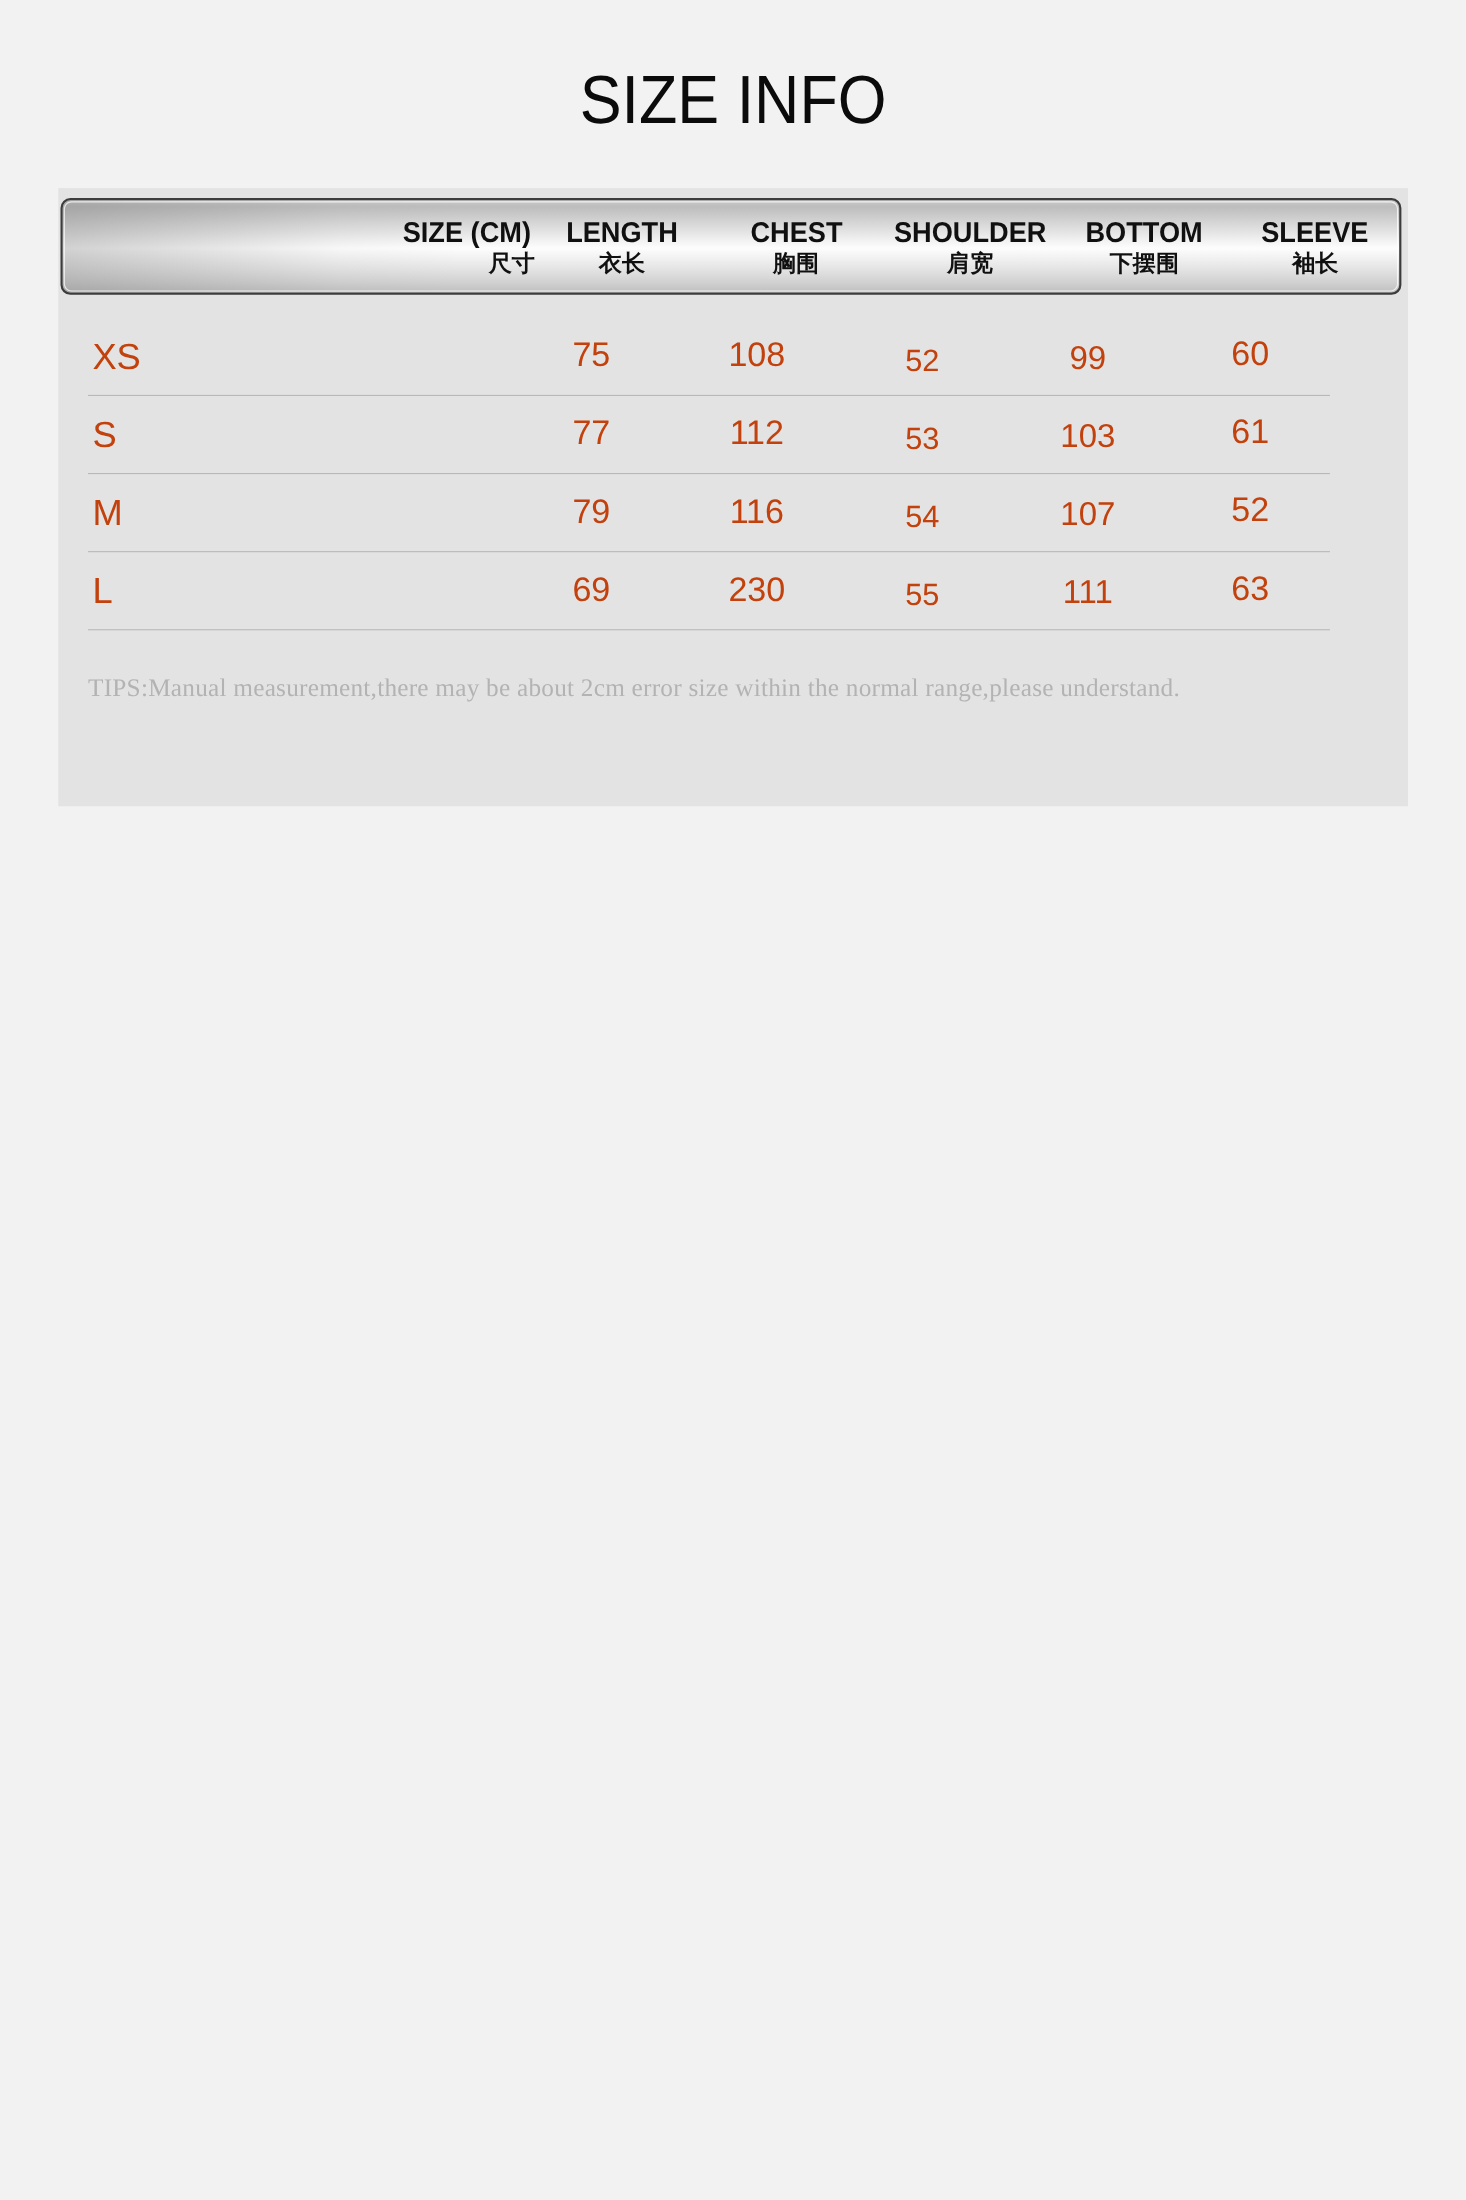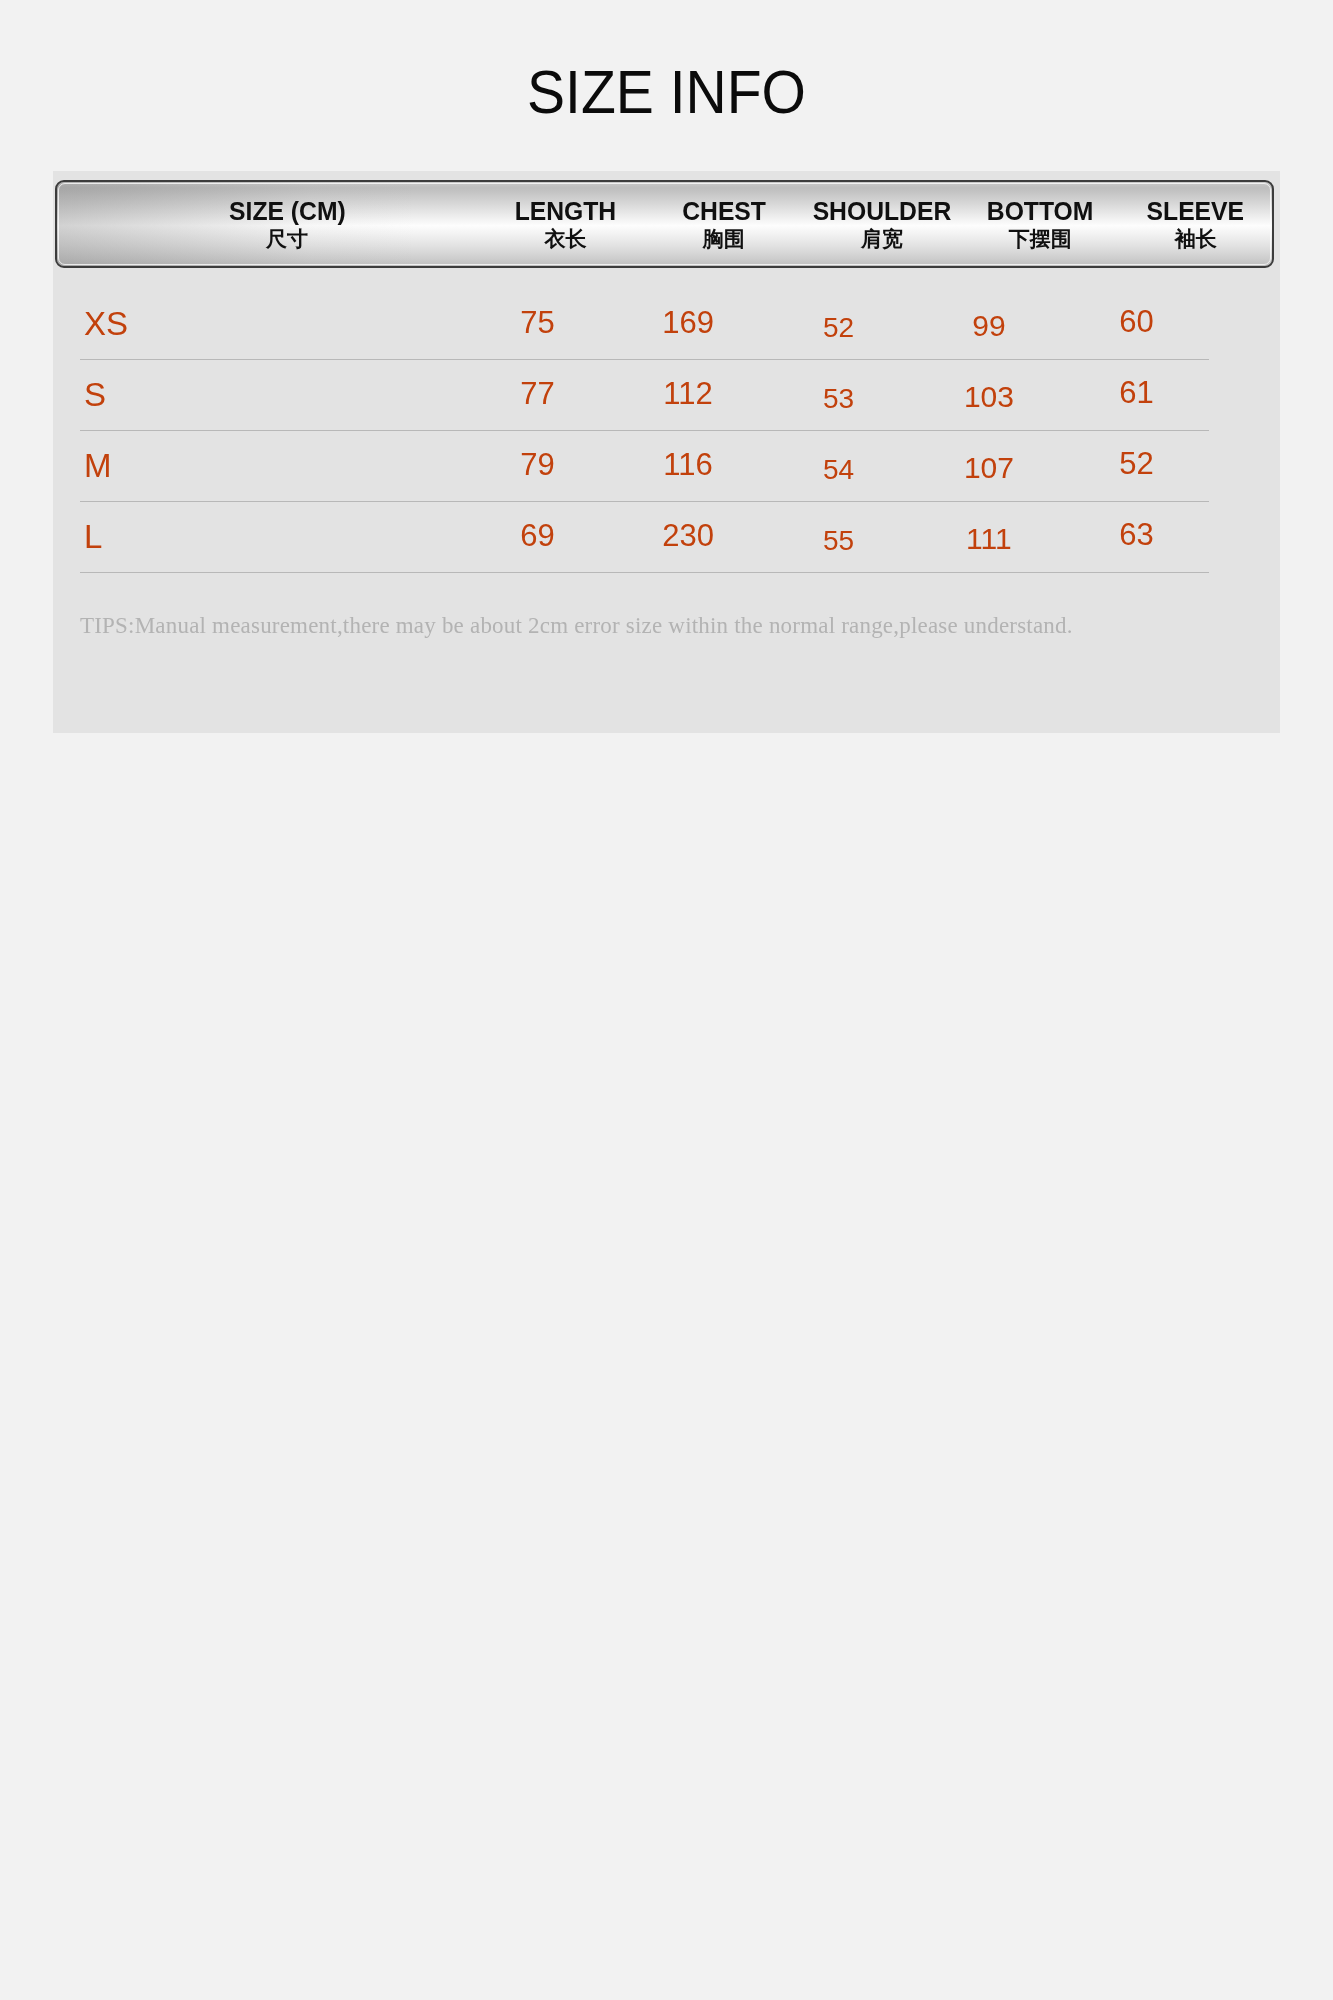--- a/index.html
+++ b/index.html
@@ -94,21 +94,21 @@
     z-index: 3;
   }
   .hcell {
     display: flex;
     flex-direction: column;
     align-items: center;
     justify-content: center;
     color: #101010;
   }
   .hcell.first {
-    align-items: center;
+    align-items: flex-end;
     padding-left: 31px;
   }
   .hcell .en {
     font-size: 26px;
     line-height: 30px;
     font-weight: 700;
     white-space: nowrap;
     transform: scaleX(0.95);
   }
   .hcell.first .en { font-weight: 700; }
@@ -218,21 +218,21 @@
       </div>
 
     </div>
   </div>
 
   <div class="rows">
 
     <div class="row">
       <div class="bcell first col-size">XS</div>
       <div class="bcell length col-length">75</div>
-      <div class="bcell chest col-chest">169</div>
+      <div class="bcell chest col-chest">108</div>
       <div class="bcell shoulder col-shoulder">52</div>
       <div class="bcell bottom col-bottom">99</div>
       <div class="bcell sleeve col-sleeve">60</div>
     </div>
 
     <div class="row">
       <div class="bcell first col-size">S</div>
       <div class="bcell length col-length">77</div>
       <div class="bcell chest col-chest">112</div>
       <div class="bcell shoulder col-shoulder">53</div>

